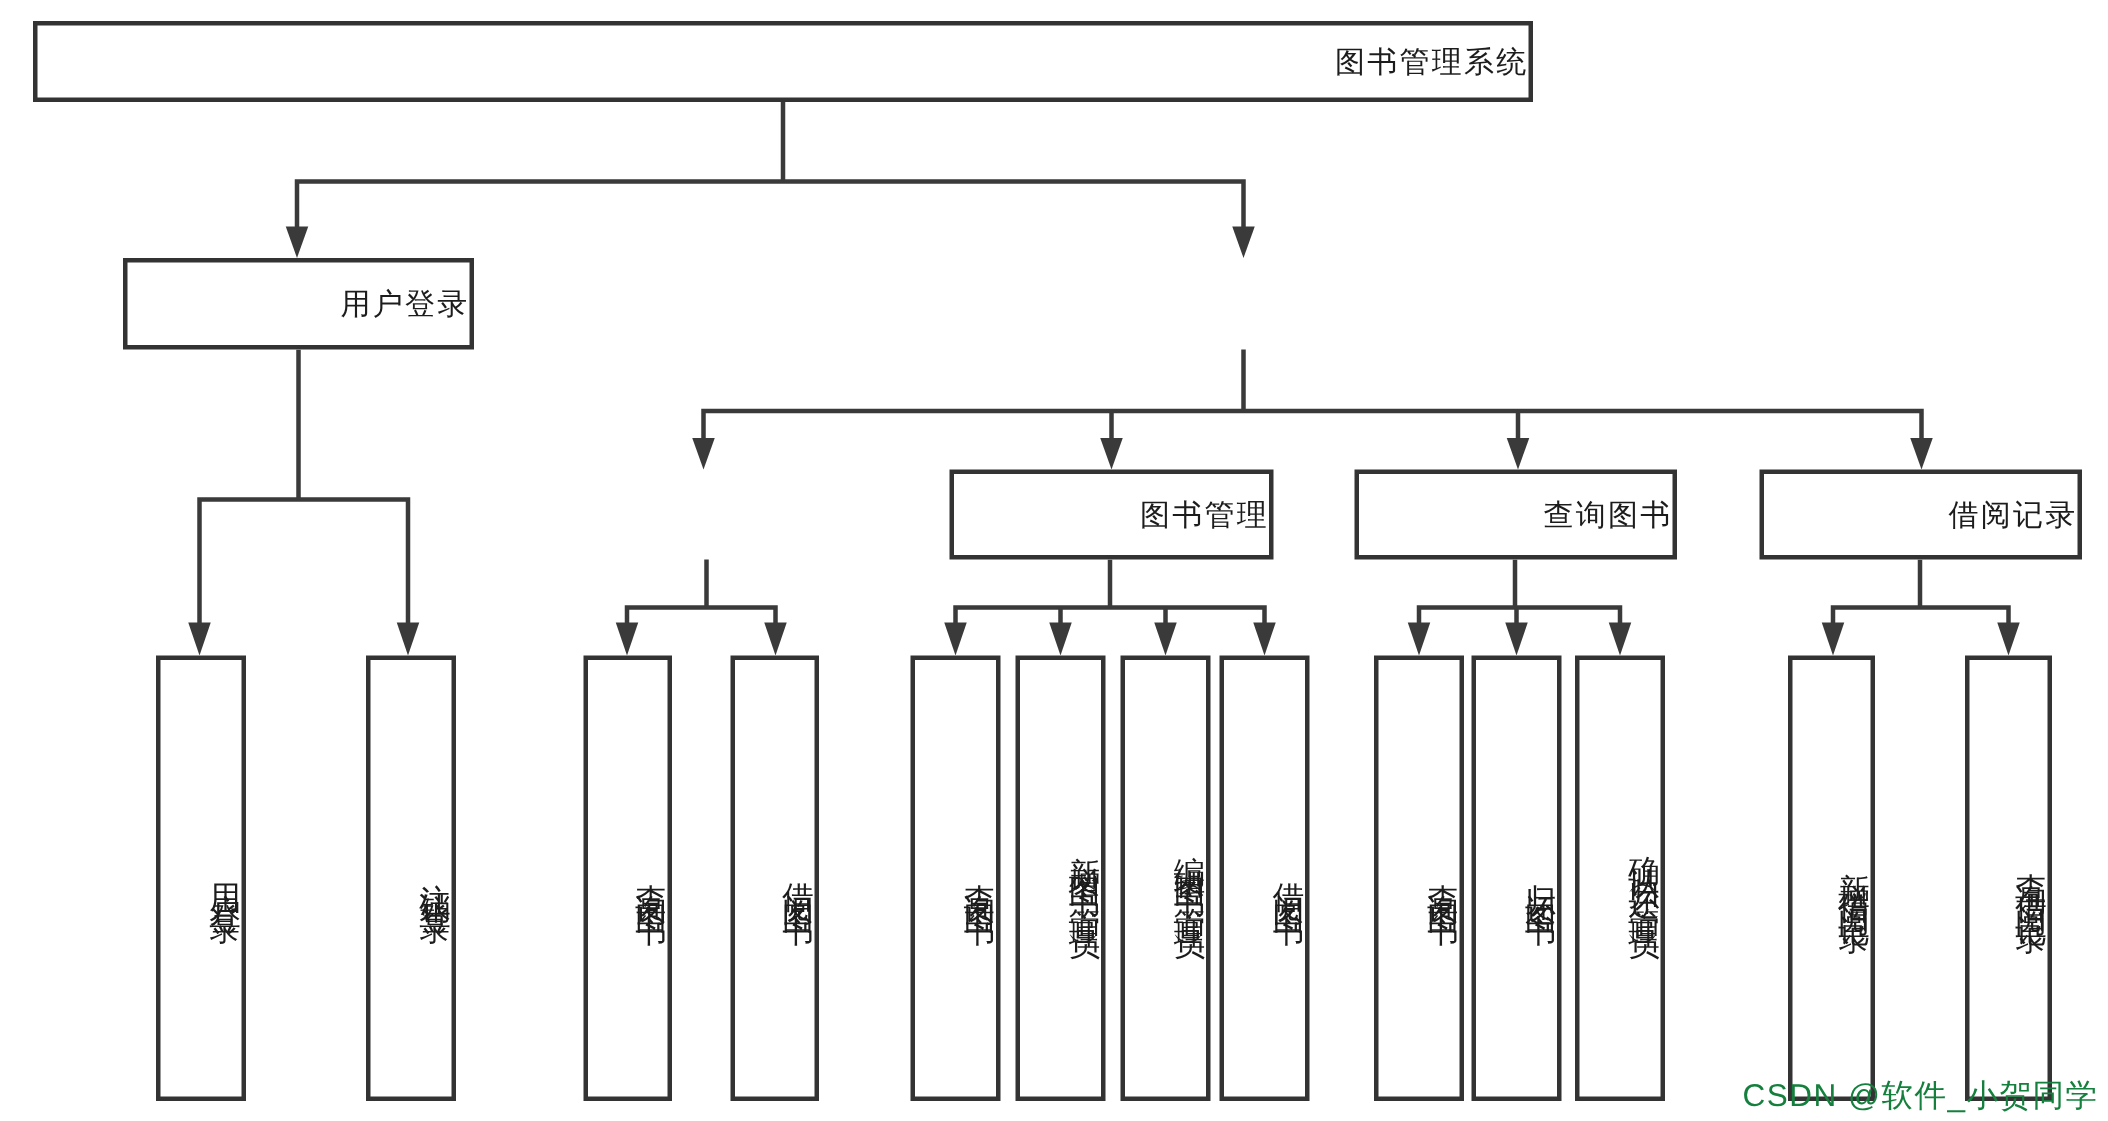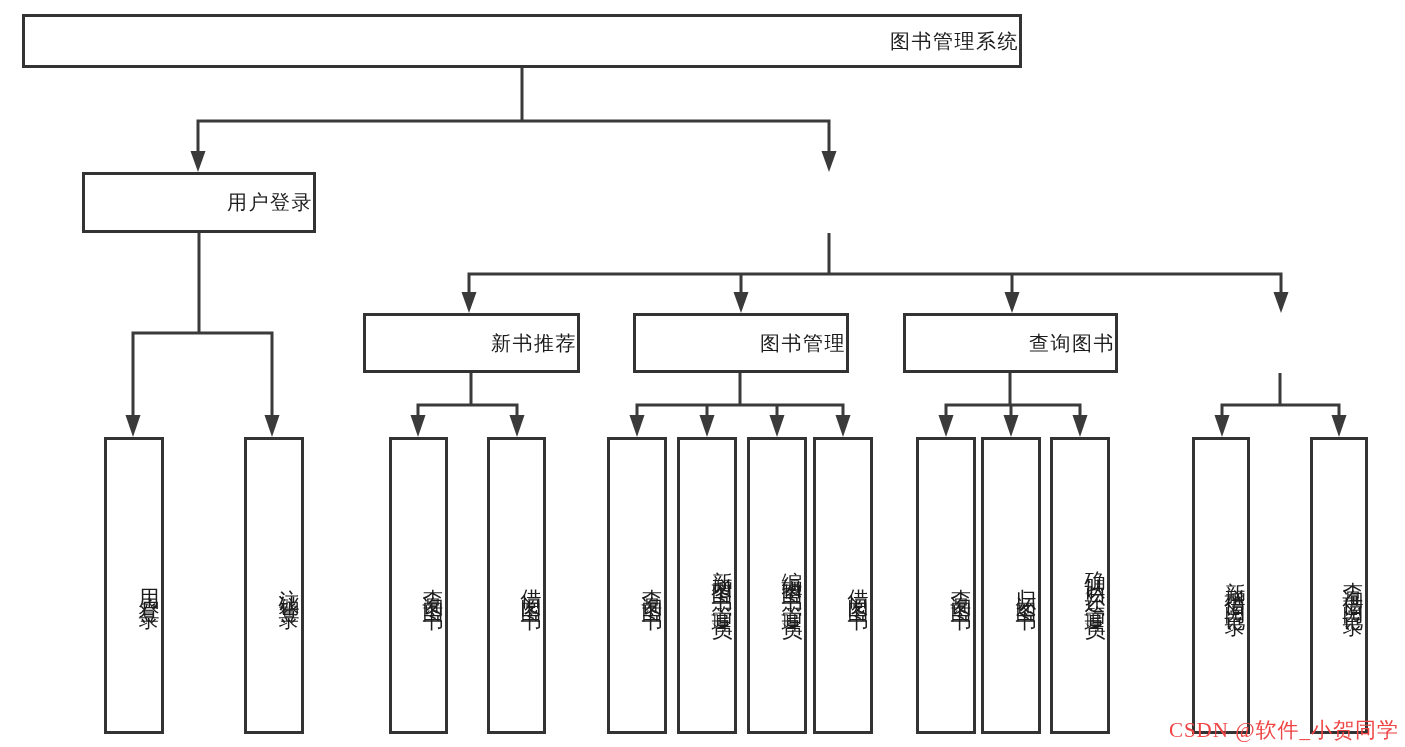--- a/index.html
+++ b/index.html
@@ -29,25 +29,24 @@
   .node.v .lbl {
     writing-mode:vertical-rl;
     text-orientation:mixed;
     letter-spacing:7px;
     line-height:1.1;
   }
   .watermark {
     position:absolute;
     right:6px; bottom:3px;
     font-size:21px;
-    color:#ef4444;
+    color:#15803d;
     letter-spacing:1px;
     z-index:10;
     white-space:nowrap;
-    font-family:Liberation Serif, serif;
   }
 </style>
 </head>
 <body>
 
 <div class="canvas">
 
   <svg class="connectors" width="1405" height="747" viewBox="0 0 1405 747">
     <g stroke="#3a3a3a" stroke-width="3" fill="none">
 
@@ -92,28 +91,28 @@
   </svg>
 
   <div class="node h" style="left:22px; top:14px; width:1000px; height:54px">
     <span class="lbl">图书管理系统</span>
   </div>
 
   <div class="node h" style="left:82px; top:172px; width:234px; height:61px">
     <span class="lbl">用户登录</span>
   </div>
 
-  <div class="node h" style="left:363px; top:313px; width:217px; height:60px">
-    <span class="lbl">新书推荐</span>
-  </div>
   <div class="node h" style="left:633px; top:313px; width:216px; height:60px">
     <span class="lbl">图书管理</span>
   </div>
   <div class="node h" style="left:903px; top:313px; width:215px; height:60px">
     <span class="lbl">查询图书</span>
+  </div>
+  <div class="node h" style="left:1173px; top:313px; width:215px; height:60px">
+    <span class="lbl">借阅记录</span>
   </div>
 
   <div class="node v" style="left:104px; top:437px; width:60px; height:297px">
     <span class="lbl">用户登录</span>
   </div>
   <div class="node v" style="left:244px; top:437px; width:60px; height:297px">
     <span class="lbl">注销登录</span>
   </div>
 
   <div class="node v" style="left:389px; top:437px; width:59px; height:297px">

